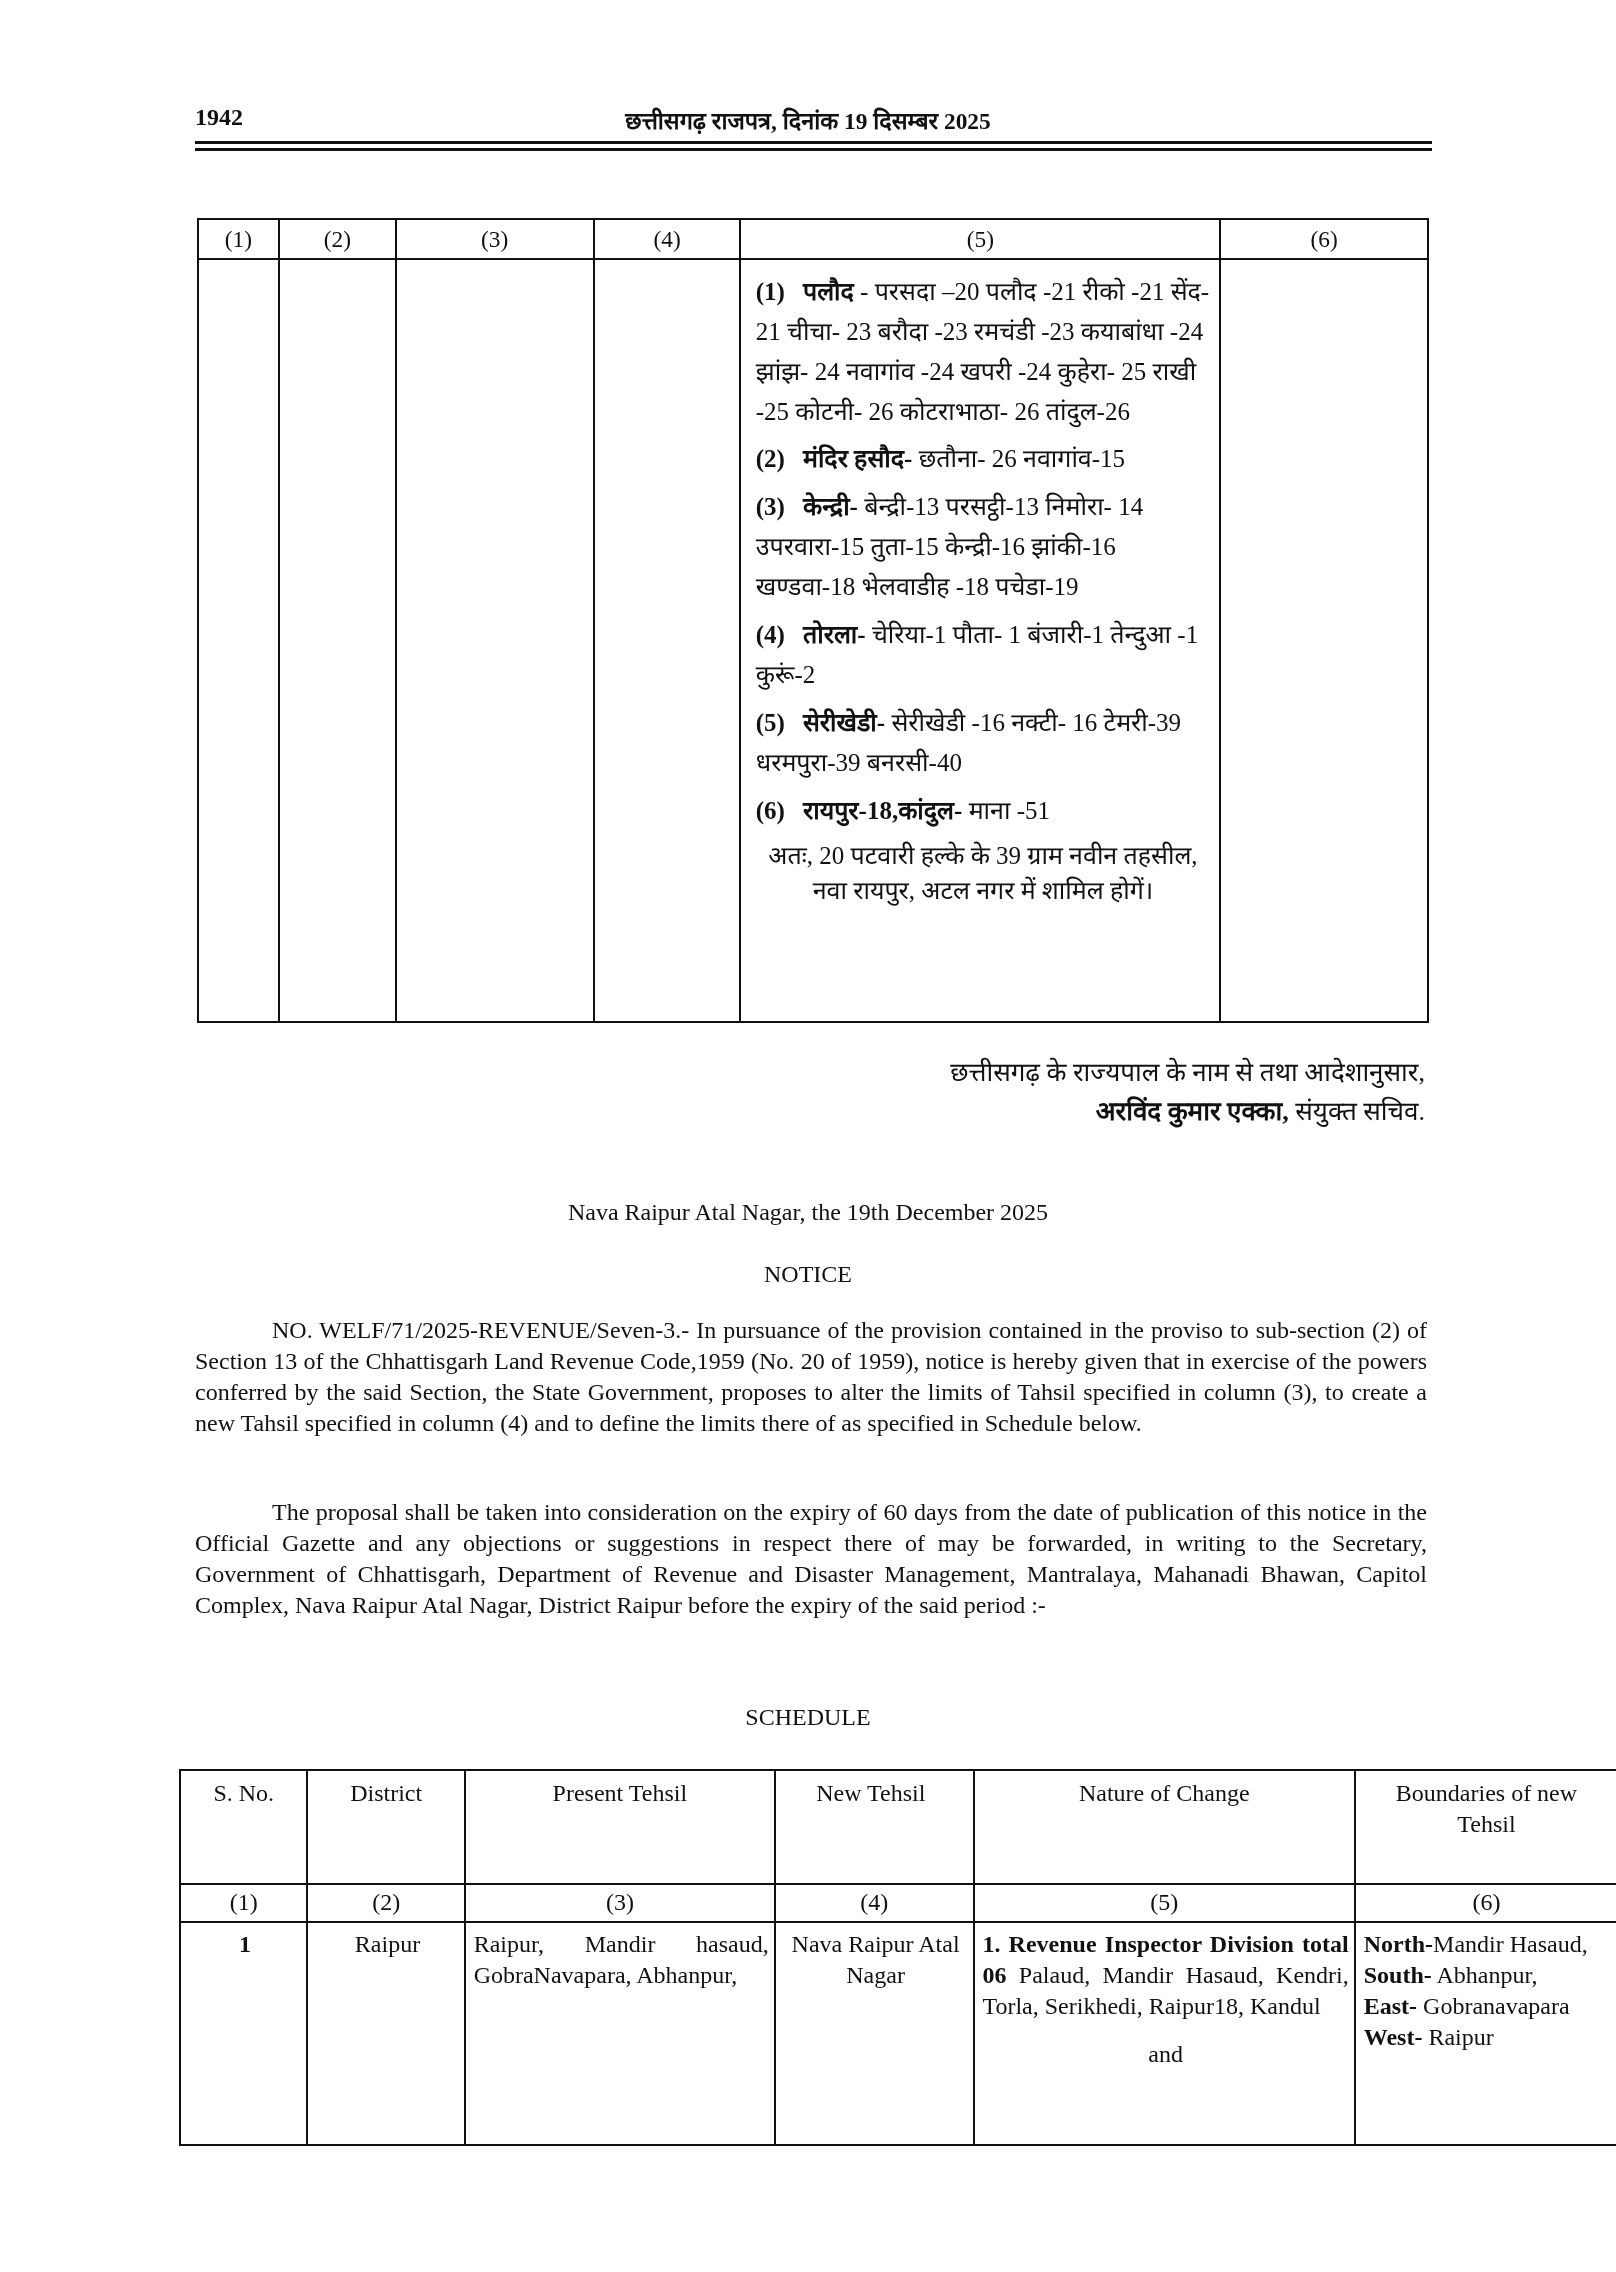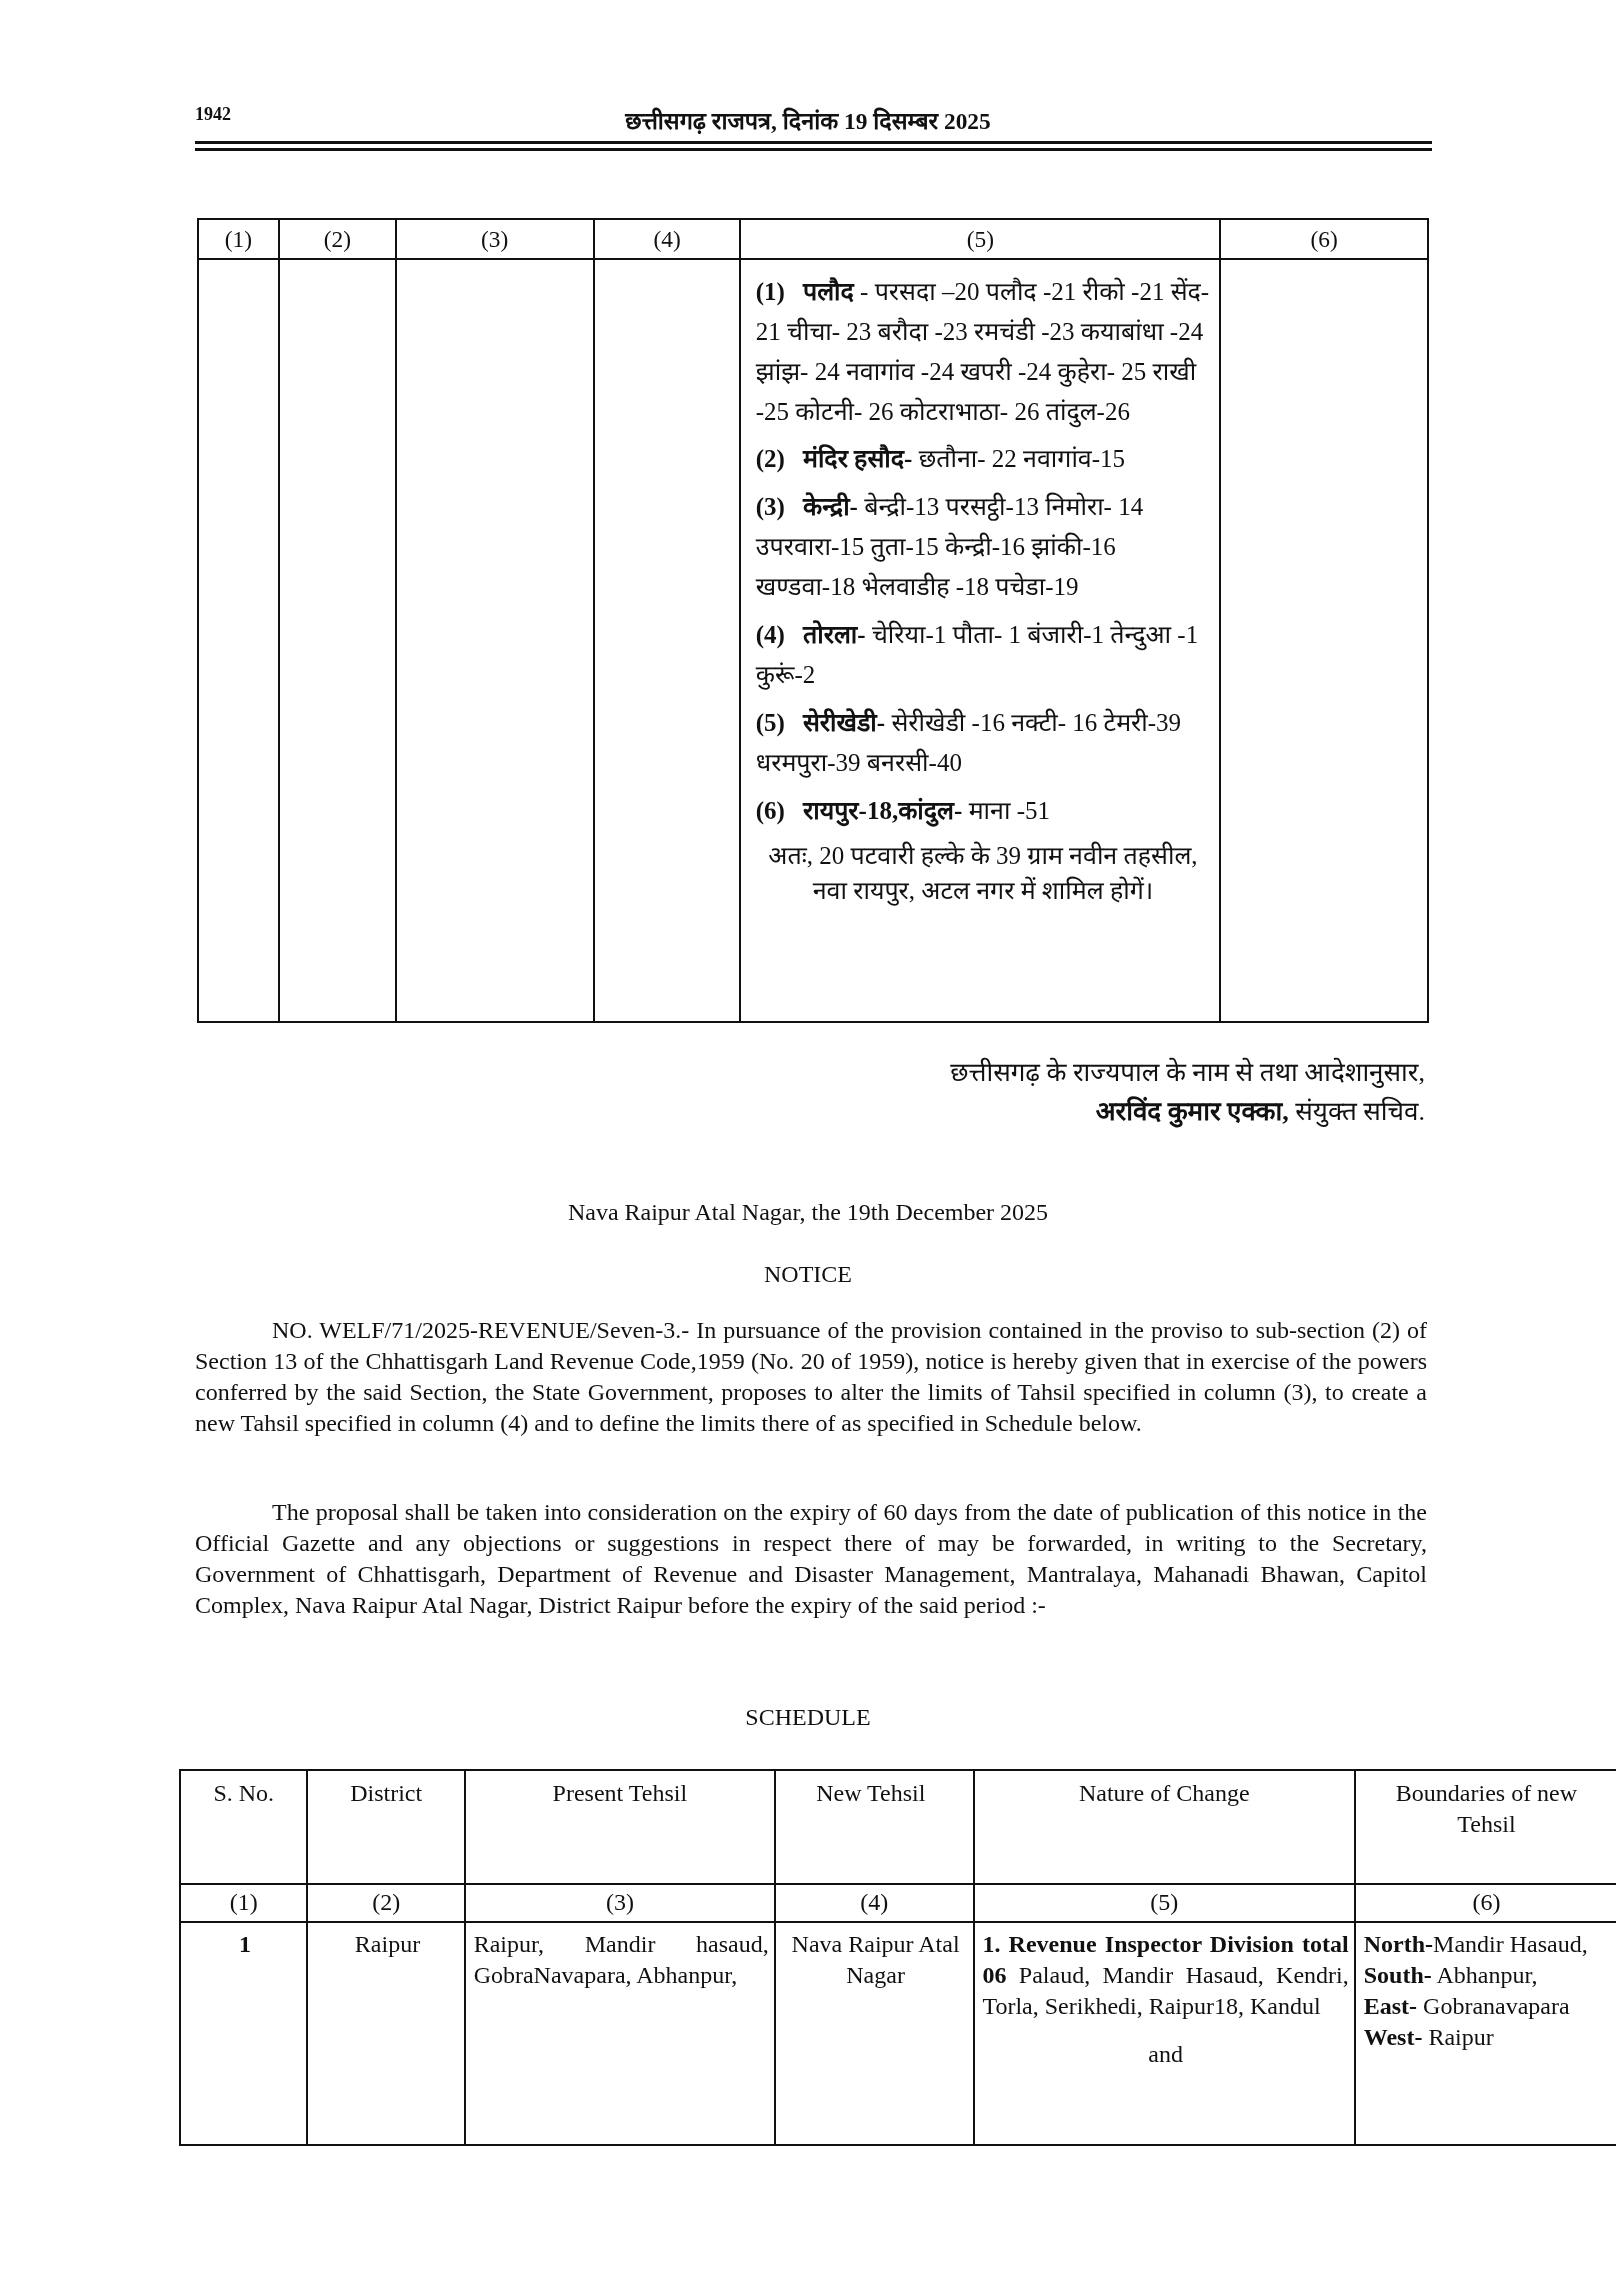--- a/index.html
+++ b/index.html
@@ -1,19 +1,19 @@
 <!DOCTYPE html>
 <html style="font-size:10.4px"><head>
 <meta charset="utf-8">
 <style>
   html, body { margin:0; padding:0; background:#ffffff; }
   body { width:1616px; height:2273px; position:relative; overflow:hidden;
          font-family:"Liberation Serif","DejaVu Serif",serif; color:#111; }
   .abs { position:absolute; }
-  .page-no { left:195px; top:104px; font-size:18px; font-weight:bold; }
+  .page-no { left:195px; top:104px; font-size:24px; font-weight:bold; }
   .gazette-title { left:0; width:1616px; top:104px; text-align:center; font-size:23.4px; font-weight:bold; }
   .rule1 { left:195px; top:141px; width:1237px; height:3.3px; background:#111; }
   .rule2 { left:195px; top:148px; width:1237px; height:3.3px; background:#111; }
 
   table { border-collapse:collapse; position:absolute; }
   td, th { border:2px solid #111; vertical-align:top; padding:0; font-weight:normal; }
 
   
   .t1 { left:197px; top:218px; width:1232px; }
   .t1 th { height:38px; font-size:23.4px; text-align:center; vertical-align:middle; }
@@ -75,21 +75,21 @@
   <tr>
     <td class="body"></td>
     <td class="body"></td>
     <td class="body"></td>
     <td class="body"></td>
     <td class="body c5">
       <div class="entry">
         <span class="num">(1)</span><span class="head">पलौद</span><span> - परसदा –20 पलौद -21 रीको -21 सेंद- 21 चीचा- 23 बरौदा -23 रमचंडी -23 कयाबांधा -24 झांझ- 24 नवागांव -24 खपरी -24 कुहेरा- 25 राखी -25 कोटनी- 26 कोटराभाठा- 26 तांदुल-26</span>
       </div>
       <div class="entry">
-        <span class="num">(2)</span><span class="head">मंदिर हसौद-</span><span> छतौना- 22 नवागांव-15</span>
+        <span class="num">(2)</span><span class="head">मंदिर हसौद-</span><span> छतौना- 26 नवागांव-15</span>
       </div>
       <div class="entry">
         <span class="num">(3)</span><span class="head">केन्द्री-</span><span> बेन्द्री-13 परसट्ठी-13 निमोरा- 14 उपरवारा-15 तुता-15 केन्द्री-16 झांकी-16 खण्डवा-18 भेलवाडीह -18 पचेडा-19</span>
       </div>
       <div class="entry">
         <span class="num">(4)</span><span class="head">तोरला-</span><span> चेरिया-1 पौता- 1 बंजारी-1 तेन्दुआ -1 कुरूं-2</span>
       </div>
       <div class="entry">
         <span class="num">(5)</span><span class="head">सेरीखेडी-</span><span> सेरीखेडी -16 नक्टी- 16 टेमरी-39 धरमपुरा-39 बनरसी-40</span>
       </div>

